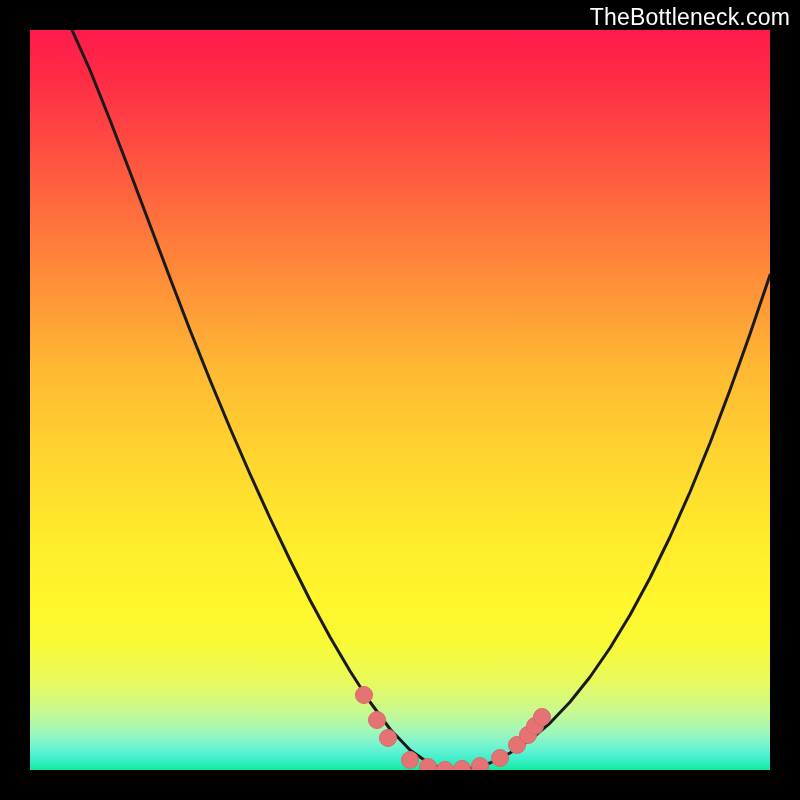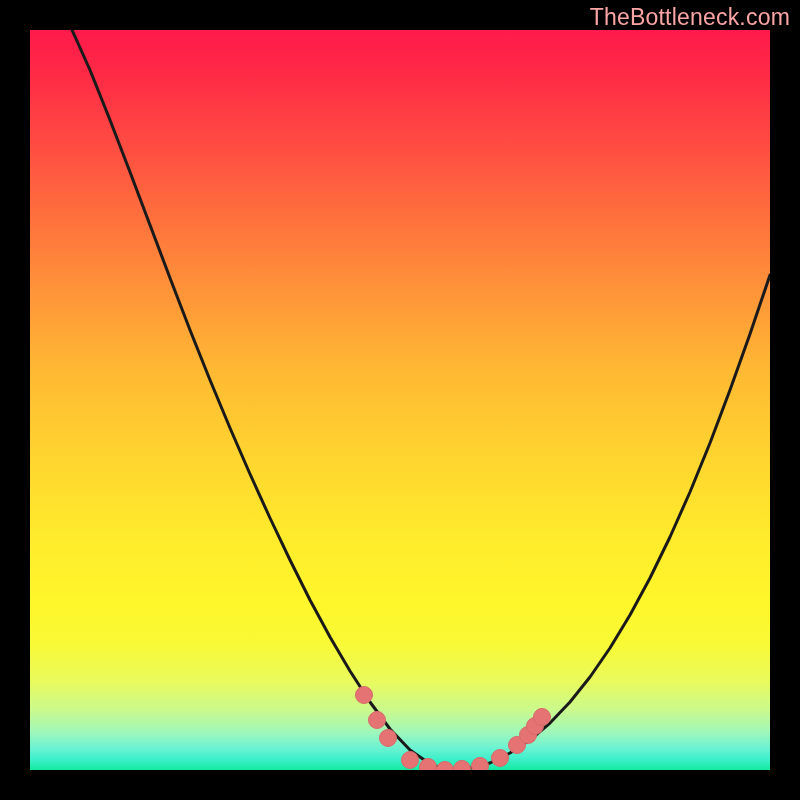--- a/index.html
+++ b/index.html
@@ -49,21 +49,21 @@
     position: absolute;
     left: 0;
     top: 0;
     width: 740px;
     height: 740px;
   }
   .watermark {
     position: absolute;
     top: 4px;
     right: 10px;
-    color: #fca5a5;
+    color: #ffffff;
     font-size: 23px;
     font-weight: 500;
     letter-spacing: 0.2px;
     user-select: none;
   }
 </style>
 </head>
 <body>
 
 <div class="frame">

